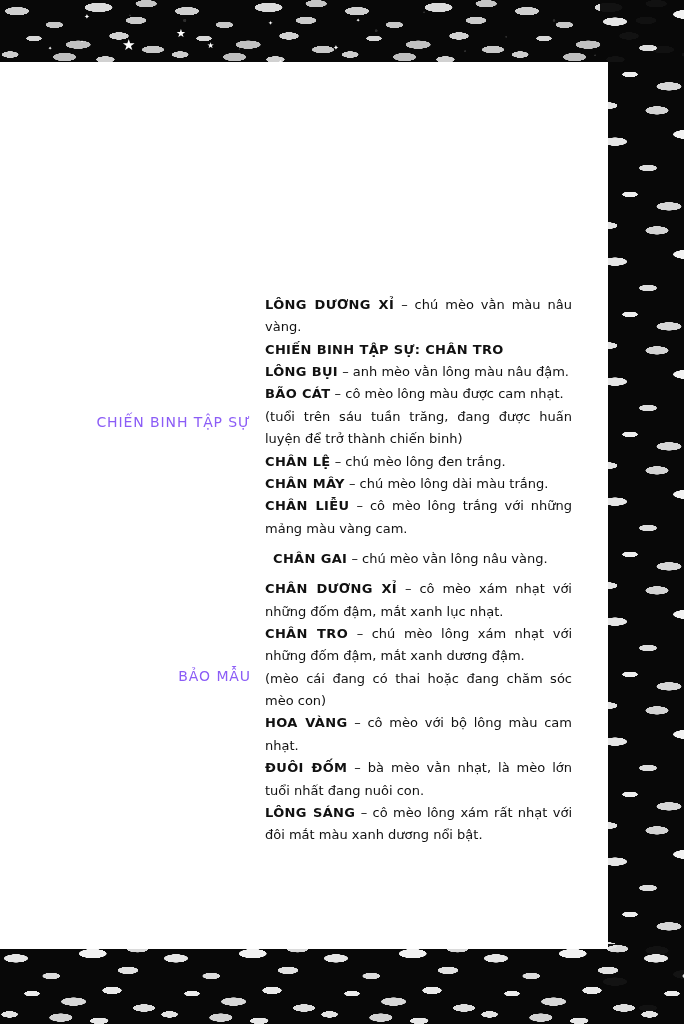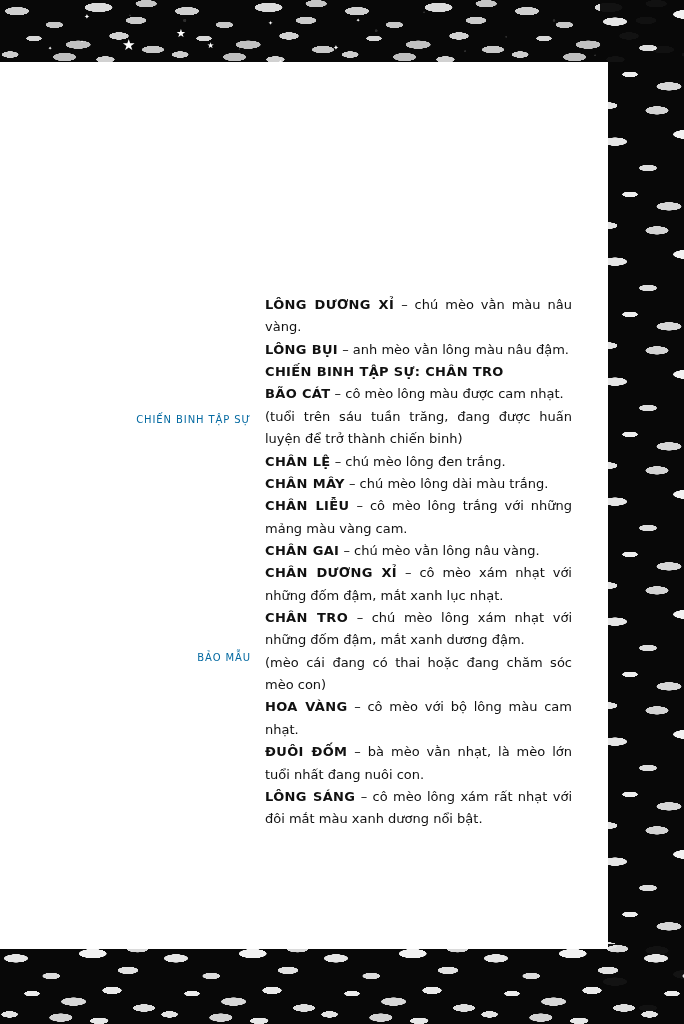--- a/index.html
+++ b/index.html
@@ -92,23 +92,23 @@
     align-items: flex-start;
     width: 100%;
   }
 
   .rank-col {
     width: 265px;
     flex: 0 0 265px;
     padding-right: 14px;
     box-sizing: border-box;
     text-align: right;
-    font-size: 10px;
+    font-size: 14px;
     letter-spacing: .9px;
-    color: #0369a1;
+    color: #8b5cf6;
     font-family: "DejaVu Sans", sans-serif;
   }
 
   .cats-col {
     flex: 1 1 auto;
     padding-right: 36px;
     box-sizing: border-box;
   }
 
   .cat-line {
@@ -148,28 +148,28 @@
     <span class="star" style="left: 356px; top: 18px; font-size: 5px;">✦</span>
     <span class="star" style="left: 48px; top: 46px; font-size: 5px;">✦</span>
   </div>
 
 <div id="page">
   <div id="page-body">
       <div class="entry-row">
         <div class="rank-col" style="padding-top: 120px;">CHIẾN BINH TẬP SỰ</div>
         <div class="cats-col">
           <p class="cat-line" style="margin: 0px;"><span class="cat-name">LÔNG DƯƠNG XỈ</span><span> – chú mèo vằn màu nâu vàng.</span></p>
+          <p class="cat-line heading" style="margin: 0px;"><span class="cat-name">CHIẾN BINH TẬP SỰ: CHÂN TRO</span></p>
           <p class="cat-line" style="margin: 0px;"><span class="cat-name">LÔNG BỤI</span><span> – anh mèo vằn lông màu nâu đậm.</span></p>
-          <p class="cat-line heading" style="margin: 0px;"><span class="cat-name">CHIẾN BINH TẬP SỰ: CHÂN TRO</span></p>
           <p class="cat-line" style="margin: 0px;"><span class="cat-name">BÃO CÁT</span><span> – cô mèo lông màu được cam nhạt.</span></p>
           <p class="cat-line note" style="margin: 0px;"><span>(tuổi trên sáu tuần trăng, đang được huấn luyện để trở thành chiến binh)</span></p>
           <p class="cat-line" style="margin: 0px;"><span class="cat-name">CHÂN LỆ</span><span> – chú mèo lông đen trắng.</span></p>
           <p class="cat-line" style="margin: 0px;"><span class="cat-name">CHÂN MÂY</span><span> – chú mèo lông dài màu trắng.</span></p>
           <p class="cat-line" style="margin: 0px;"><span class="cat-name">CHÂN LIỄU</span><span> – cô mèo lông trắng với những mảng màu vàng cam.</span></p>
-          <p class="cat-line" style="margin: 0px;"><span class="cat-name">CHÂN GAI</span><span> – chú mèo vằn lông nâu vàng.</span></p>
+          <p class="cat-line" style="margin: 8px;"><span class="cat-name">CHÂN GAI</span><span> – chú mèo vằn lông nâu vàng.</span></p>
           <p class="cat-line" style="margin: 0px;"><span class="cat-name">CHÂN DƯƠNG XỈ</span><span> – cô mèo xám nhạt với những đốm đậm, mắt xanh lục nhạt.</span></p>
           <p class="cat-line" style="margin: 0px;"><span class="cat-name">CHÂN TRO</span><span> – chú mèo lông xám nhạt với những đốm đậm, mắt xanh dương đậm.</span></p>
         </div>
       </div>
       <div class="entry-row">
         <div class="rank-col" style="padding-top: 0px;">BẢO MẪU</div>
         <div class="cats-col">
           <p class="cat-line note" style="margin: 0px;"><span>(mèo cái đang có thai hoặc đang chăm sóc mèo con)</span></p>
           <p class="cat-line" style="margin: 0px;"><span class="cat-name">HOA VÀNG</span><span> – cô mèo với bộ lông màu cam nhạt.</span></p>
           <p class="cat-line" style="margin: 0px;"><span class="cat-name">ĐUÔI ĐỐM</span><span> – bà mèo vằn nhạt, là mèo lớn tuổi nhất đang nuôi con.</span></p>

